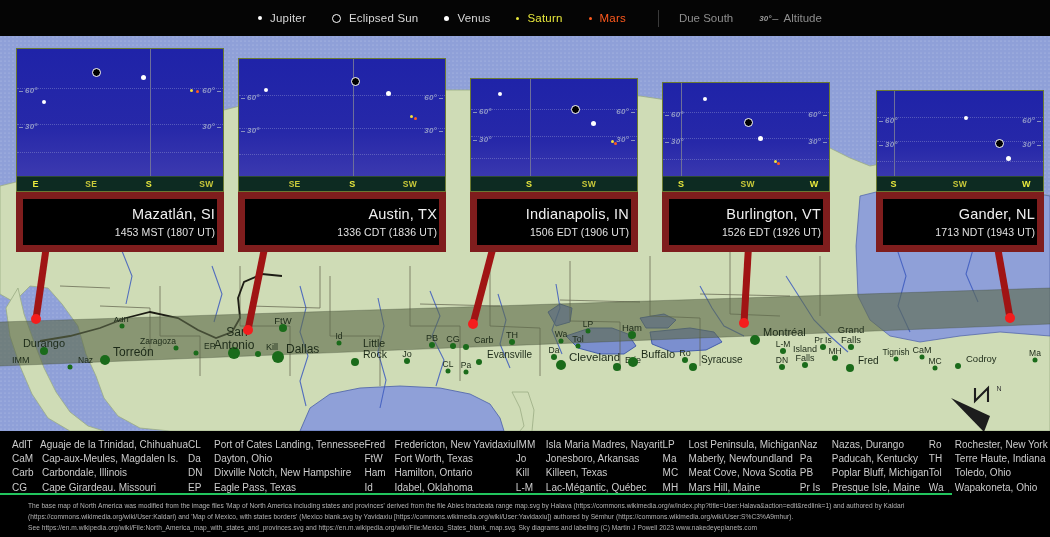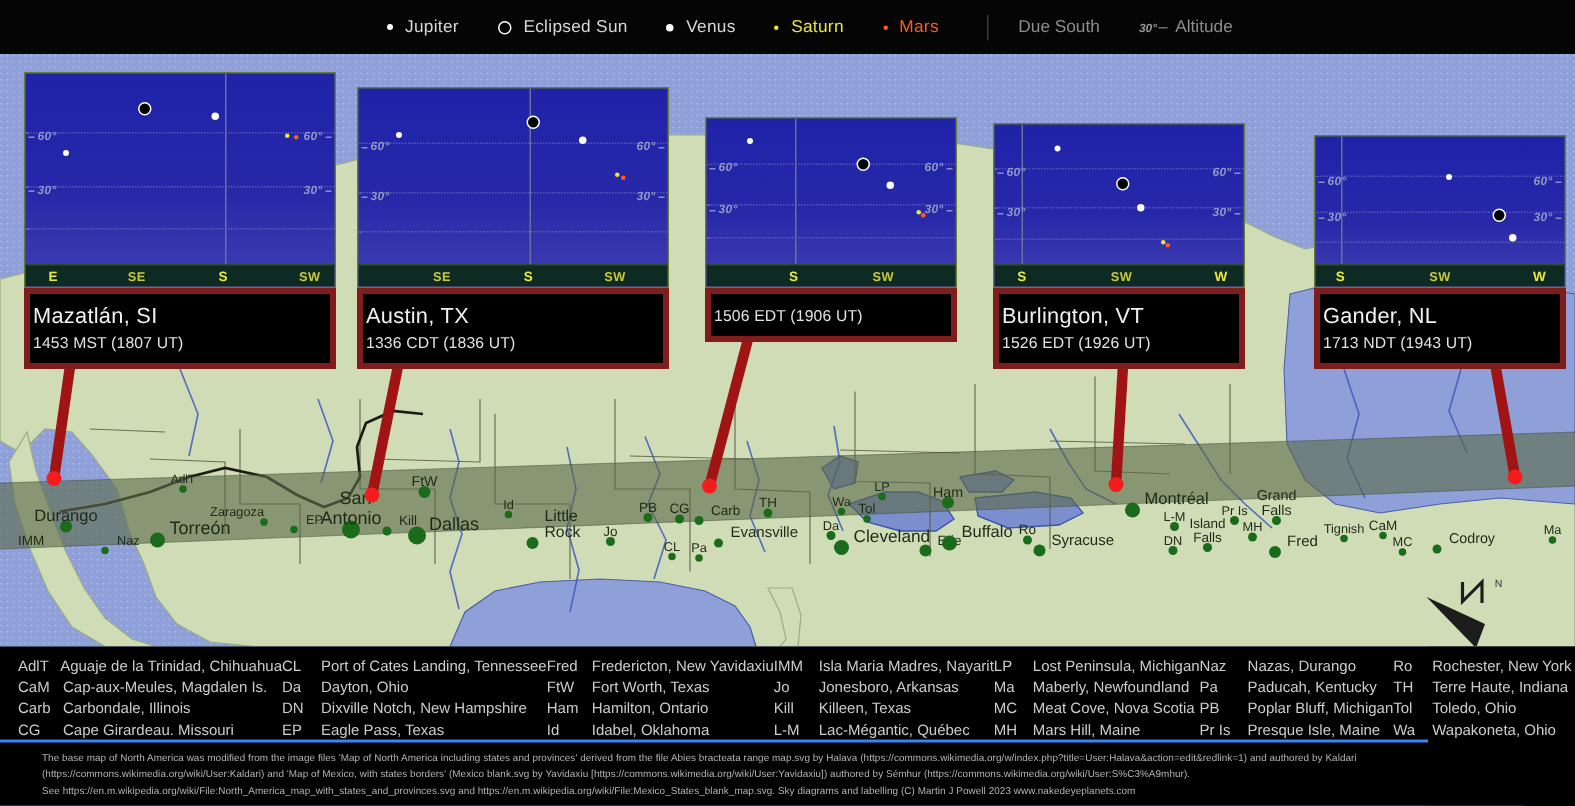--- a/index.html
+++ b/index.html
@@ -2,21 +2,21 @@
 <html><head>
 <meta charset="utf-8">
 <style>
   * { box-sizing: border-box; margin: 0; padding: 0; }
   html, body {
     width: 1050px; height: 537px;
     background: #000;
     font-family: "Liberation Sans", sans-serif;
     overflow: hidden;
   }
-  #root { position: relative; width: 952px; height: 537px; background: #3b82f6; }
+  #root { position: relative; width: 952px; height: 537px; background: #22c55e; }
 
   
   #legend {
     position: absolute; left: 0; top: 0; width: 1050px; height: 36px;
     background: #050505;
     display: flex; align-items: center;
   }
   .legend-inner { display: flex; align-items: center; margin-left: 258px; }
   .leg-item { display: flex; align-items: center; margin-right: 26px; }
   .leg-label { font-size: 11.5px; color: #d8d8d8; letter-spacing: .2px; }
@@ -85,23 +85,23 @@
   .body { position: absolute; border-radius: 50%; }
   .body.sun {
     background: #000; border: 1.6px solid #ffffff;
     width: 9px; height: 9px;
   }
   .body.wht { background: #fff; }
   .body.sat { background: #f2e23a; }
   .body.mar { background: #ff5a20; }
 
   .caption {
-    background: #000; text-align: left;
+    background: #000; text-align: right;
     padding: 6px 2px 7px 2px;
-    border: 4px solid #7f1d1d;
+    border: 7px solid #7f1d1d;
   }
   .cap-city {
     font-size: 14.5px; color: #f0f0f0; letter-spacing: .2px; line-height: 1.25;
   }
   .cap-time {
     font-size: 10.5px; color: #e2e2e2; margin-top: 3px; letter-spacing: .1px;
   }
 
   
   #keyblock {
@@ -493,20 +493,21 @@
             <div class="body sun" style="left: 99.66px; top: 26.19px;"></div>
             <div class="body wht" style="width: 5px; height: 5px; left: 120.14px; top: 42.05px;"></div>
             <div class="body sat" style="width: 3px; height: 3px; left: 139.62px; top: 60.87px;"></div>
             <div class="body mar" style="width: 3px; height: 3px; left: 142.98px; top: 62.85px;"></div>
             <div class="horizon-band">
               <span class="dir" style="left: 35%;">S</span>
               <span class="dir minor" style="left: 71%;">SW</span>
             </div>
           </div>
           <div class="caption" style="width: 168px;">
+            <div class="cap-city">Indianapolis, IN</div>
             <div class="cap-time">1506 EDT (1906 UT)</div>
           </div>
         </div>
         <div class="panel" style="left: 662px; top: 46px; width: 168px;">
           <div class="sky" style="width: 168px; height: 110px;">
             <div class="sky-grad"></div>
             <div class="gridline" style="top: 29px; background: none; border-top: 1px dotted rgba(160, 165, 215, 0.4);"></div>
             <div class="gridline" style="top: 55px; background: none; border-top: 1px dotted rgba(160, 165, 215, 0.4);"></div>
             <div class="gridline" style="top: 76px; background: none; border-top: 1px dotted rgba(160, 165, 215, 0.4);"></div>
             <div class="merid" style="left: 18px;"></div>

